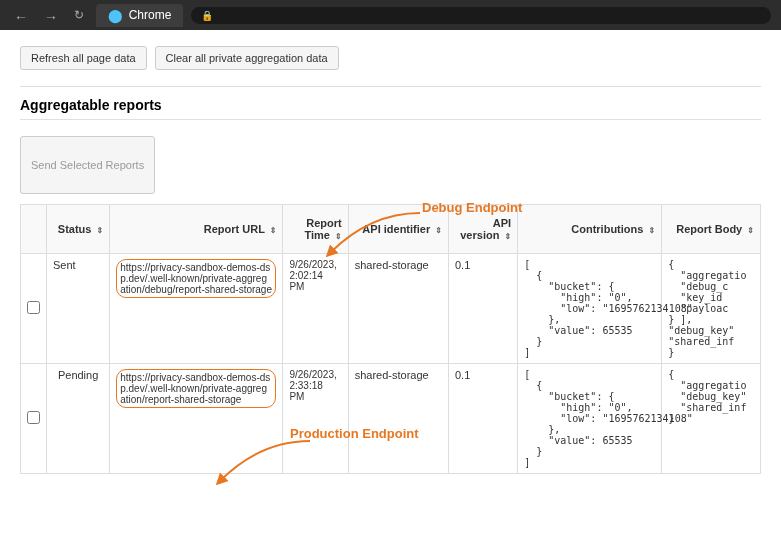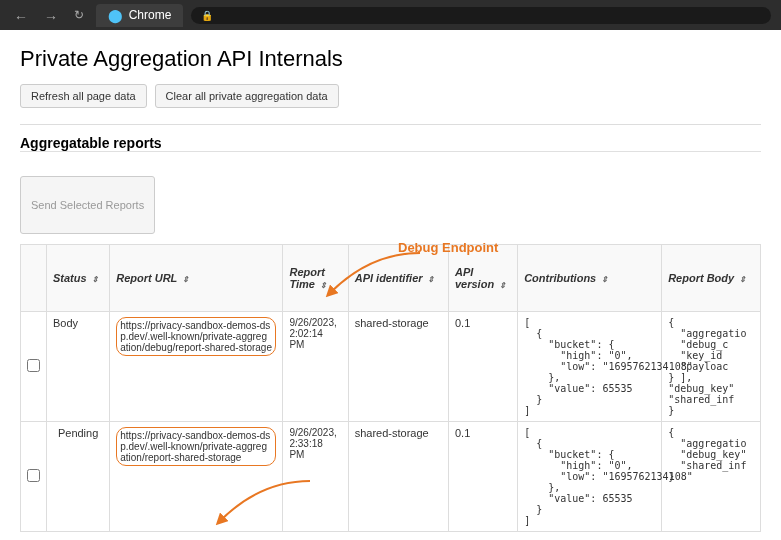--- a/index.html
+++ b/index.html
@@ -75,22 +75,23 @@
       padding: 5px 10px;
       font-size: 11px;
       cursor: pointer;
       color: #333;
     }
 
     .section-title {
       font-size: 14px;
       font-weight: bold;
       color: #000;
-      margin-bottom: 24px;
+      margin-bottom: 16px;
       border-bottom: 1px solid #e0e0e0;
+      padding-bottom: 6px;
     }
 
     .send-btn {
       background: #f5f5f5;
       border: 1px solid #ccc;
       border-radius: 3px;
       padding: 22px 10px;
       font-size: 11px;
       cursor: pointer;
       color: #999;
@@ -100,27 +101,26 @@
     
     .reports-table {
       width: 100%;
       border-collapse: collapse;
       font-size: 11px;
     }
 
     .reports-table th {
       background: #f9f9f9;
       border: 1px solid #ddd;
-      padding: 21px 6px;
-      text-align: left;
+      padding: 12px 6px;
+      text-align: right;
       font-weight: bold;
       color: #333;
       vertical-align: middle;
       white-space: nowrap;
-      font-style: italic;
     }
 
     .reports-table th .sort-icon {
       display: inline-block;
       font-size: 8px;
       margin-left: 2px;
       color: #666;
     }
 
     .reports-table td {
@@ -190,49 +190,51 @@
     <span style="color:#4fc3f7; font-size:13px;">⬤</span>
     <span>Chrome</span>
   </div>
   <div class="browser-address-bar">
     <span class="lock-icon">🔒</span>
   </div>
 </div>
 
 <div class="page-content">
 
-  <h1 class="page-title">Private Aggregation API Internals</h1>
 
   <div class="top-buttons">
     <button class="btn">Refresh all page data</button>
     <button class="btn">Clear all private aggregation data</button>
   </div>
 
   <hr style="border: none; border-top: 1px solid #ddd; margin-bottom: 10px;">
 
   <div class="section-title">Aggregatable reports</div>
 
   <button class="send-btn">Send Selected Reports</button>
 
   
   <div class="table-wrapper" style="position:relative;">
 
-    <div style="position:absolute; top:-4px; left:378px; z-index:10; pointer-events:none;">
+    <div style="position:absolute; top:-4px; left:402px; z-index:10; pointer-events:none;">
       <span class="annotation">Debug Endpoint</span>
     </div>
 
     <svg style="position:absolute; top:4px; left:270px; z-index:10; pointer-events:none;" width="140" height="60">
       <defs>
         <marker id="arrow1" markerWidth="6" markerHeight="6" refX="3" refY="3" orient="auto">
           <path d="M0,0 L0,6 L6,3 z" fill="#e87722"></path>
         </marker>
       </defs>
       <path d="M130,5 Q80,5 40,45" stroke="#e87722" stroke-width="2" fill="none" marker-end="url(#arrow1)"></path>
     </svg>
 
+    <div style="position:absolute; top:222px; left:270px; z-index:10; pointer-events:none;">
+      <span class="annotation">Production Endpoint</span>
+    </div>
 
     <svg style="position:absolute; top:232px; left:160px; z-index:10; pointer-events:none;" width="140" height="60">
       <defs>
         <marker id="arrow2" markerWidth="6" markerHeight="6" refX="3" refY="3" orient="auto">
           <path d="M0,0 L0,6 L6,3 z" fill="#e87722"></path>
         </marker>
       </defs>
       <path d="M130,5 Q80,5 40,45" stroke="#e87722" stroke-width="2" fill="none" marker-end="url(#arrow2)"></path>
     </svg>
 
@@ -248,21 +250,21 @@
           <th>Contributions <span class="sort-icon">⇕</span></th>
           <th>Report Body <span class="sort-icon">⇕</span></th>
         </tr>
       </thead>
       <tbody>
 
         <tr>
           <td class="checkbox-cell">
             <input type="checkbox" style="">
           </td>
-          <td class="status-sent">Body</td>
+          <td class="status-sent">Sent</td>
           <td class="url-cell">
             <span class="url-box">https://privacy-sandbox-demos-dsp.dev/.well-known/private-aggregation/debug/report-shared-storage</span>
           </td>
           <td class="report-time">9/26/2023,<br>2:02:14<br>PM</td>
           <td>shared-storage</td>
           <td>0.1</td>
           <td>
             <pre class="json-pre">[
   {
     "bucket": {

